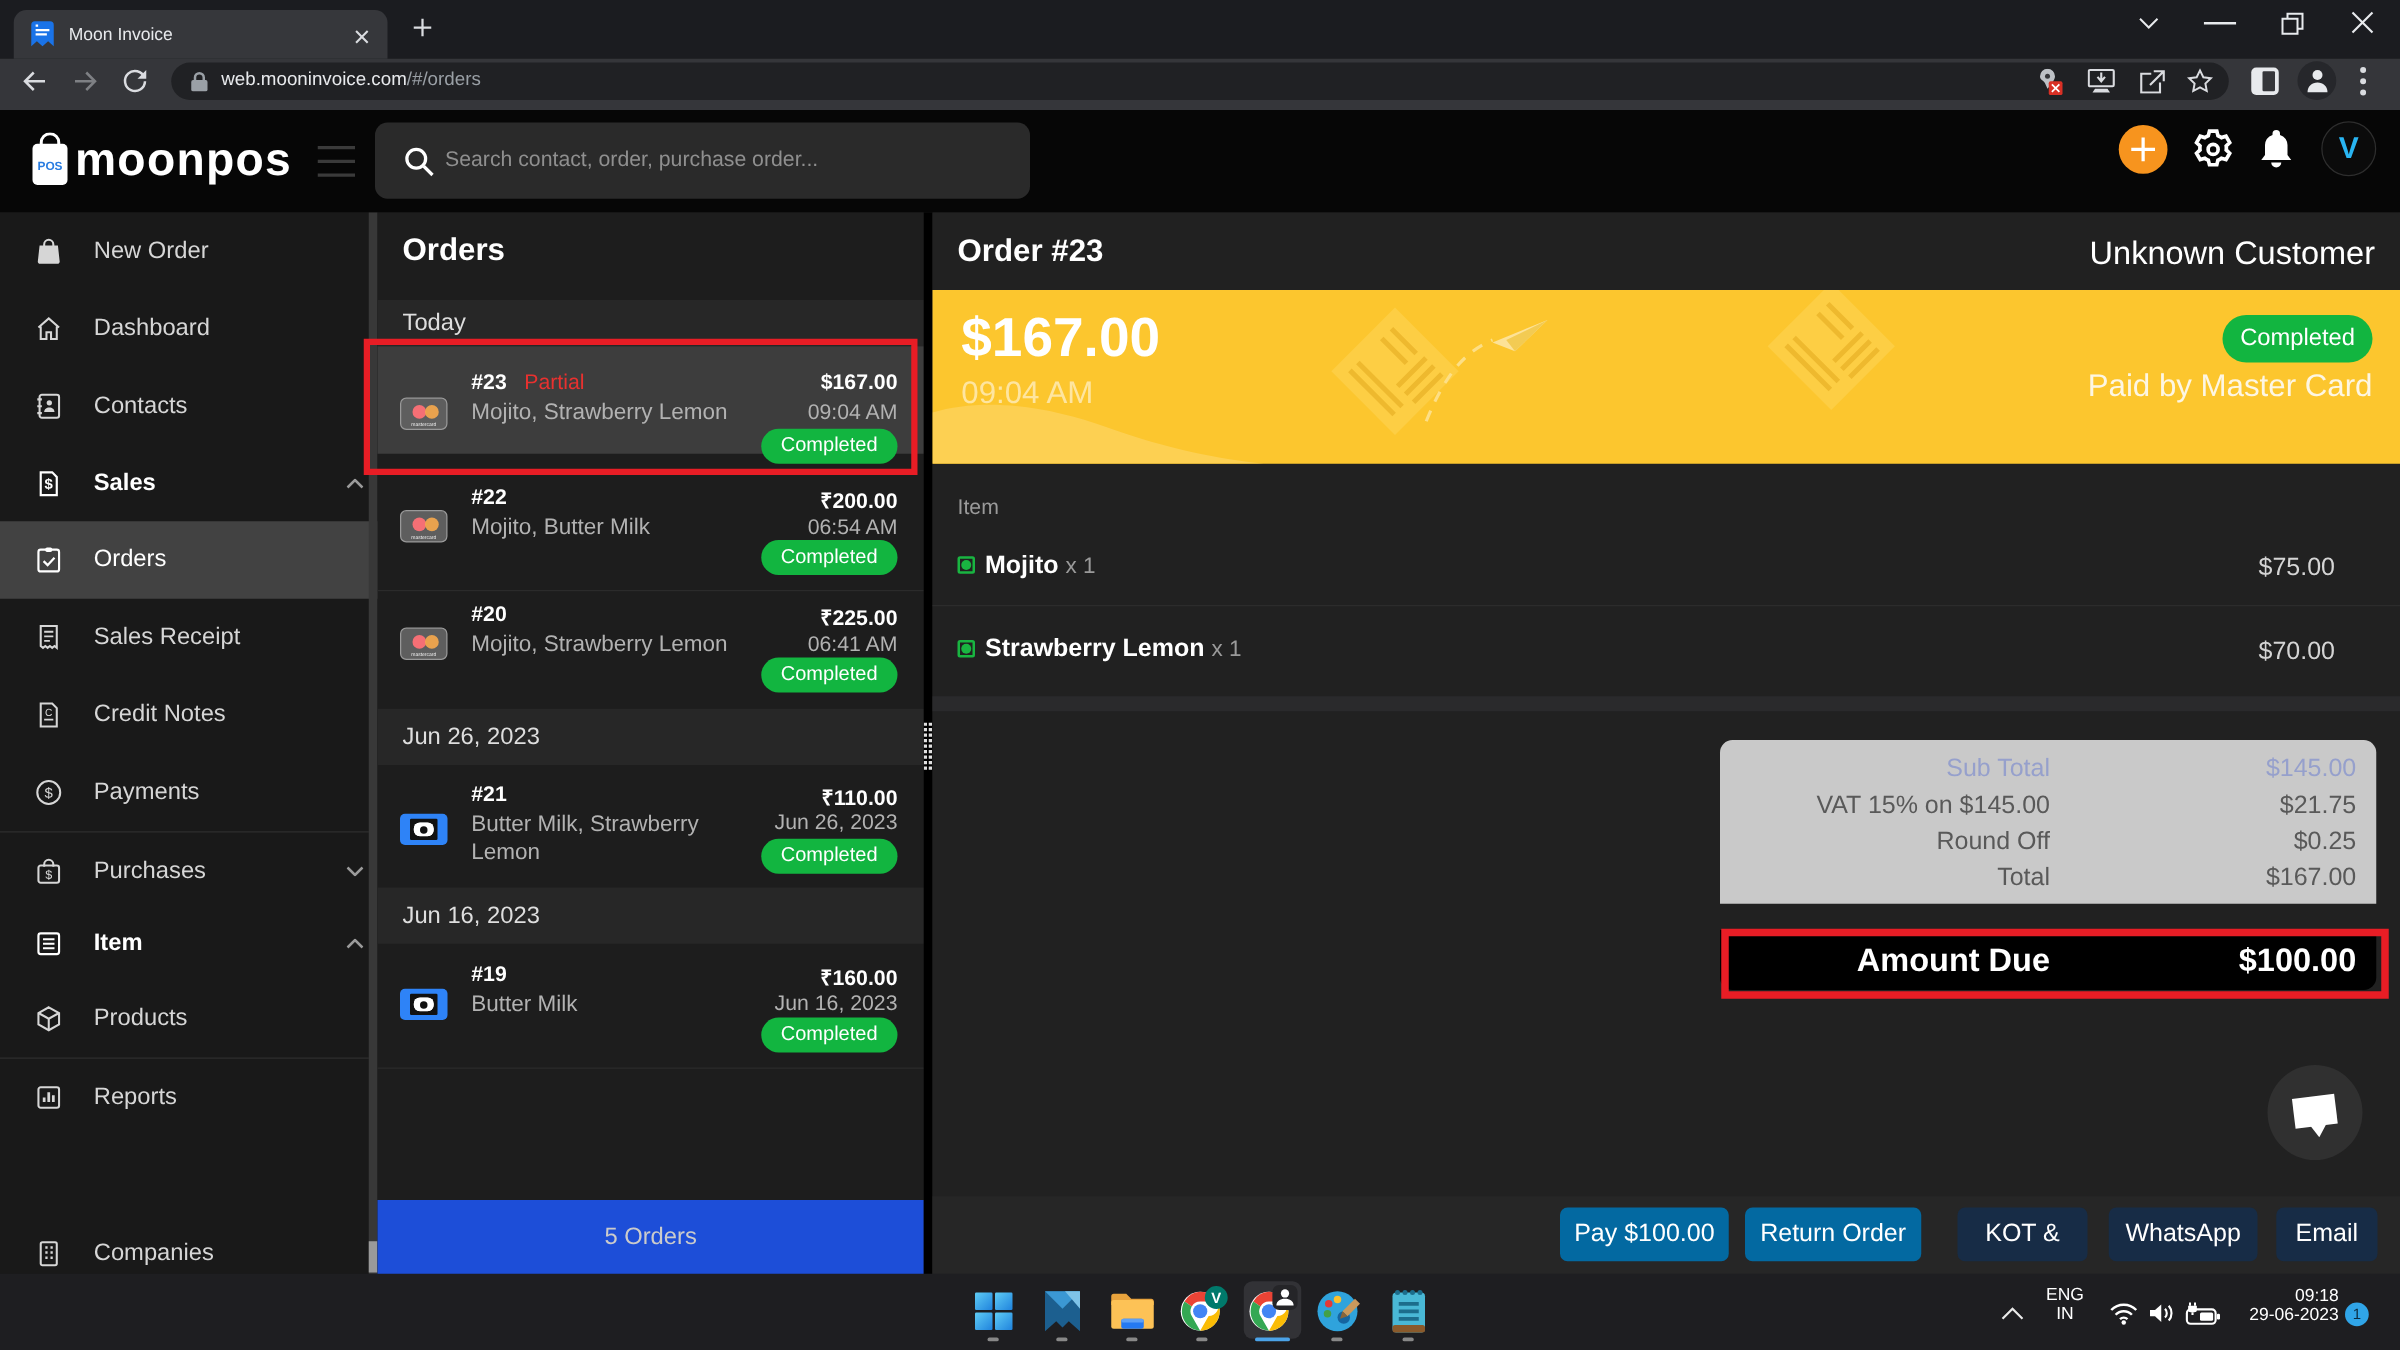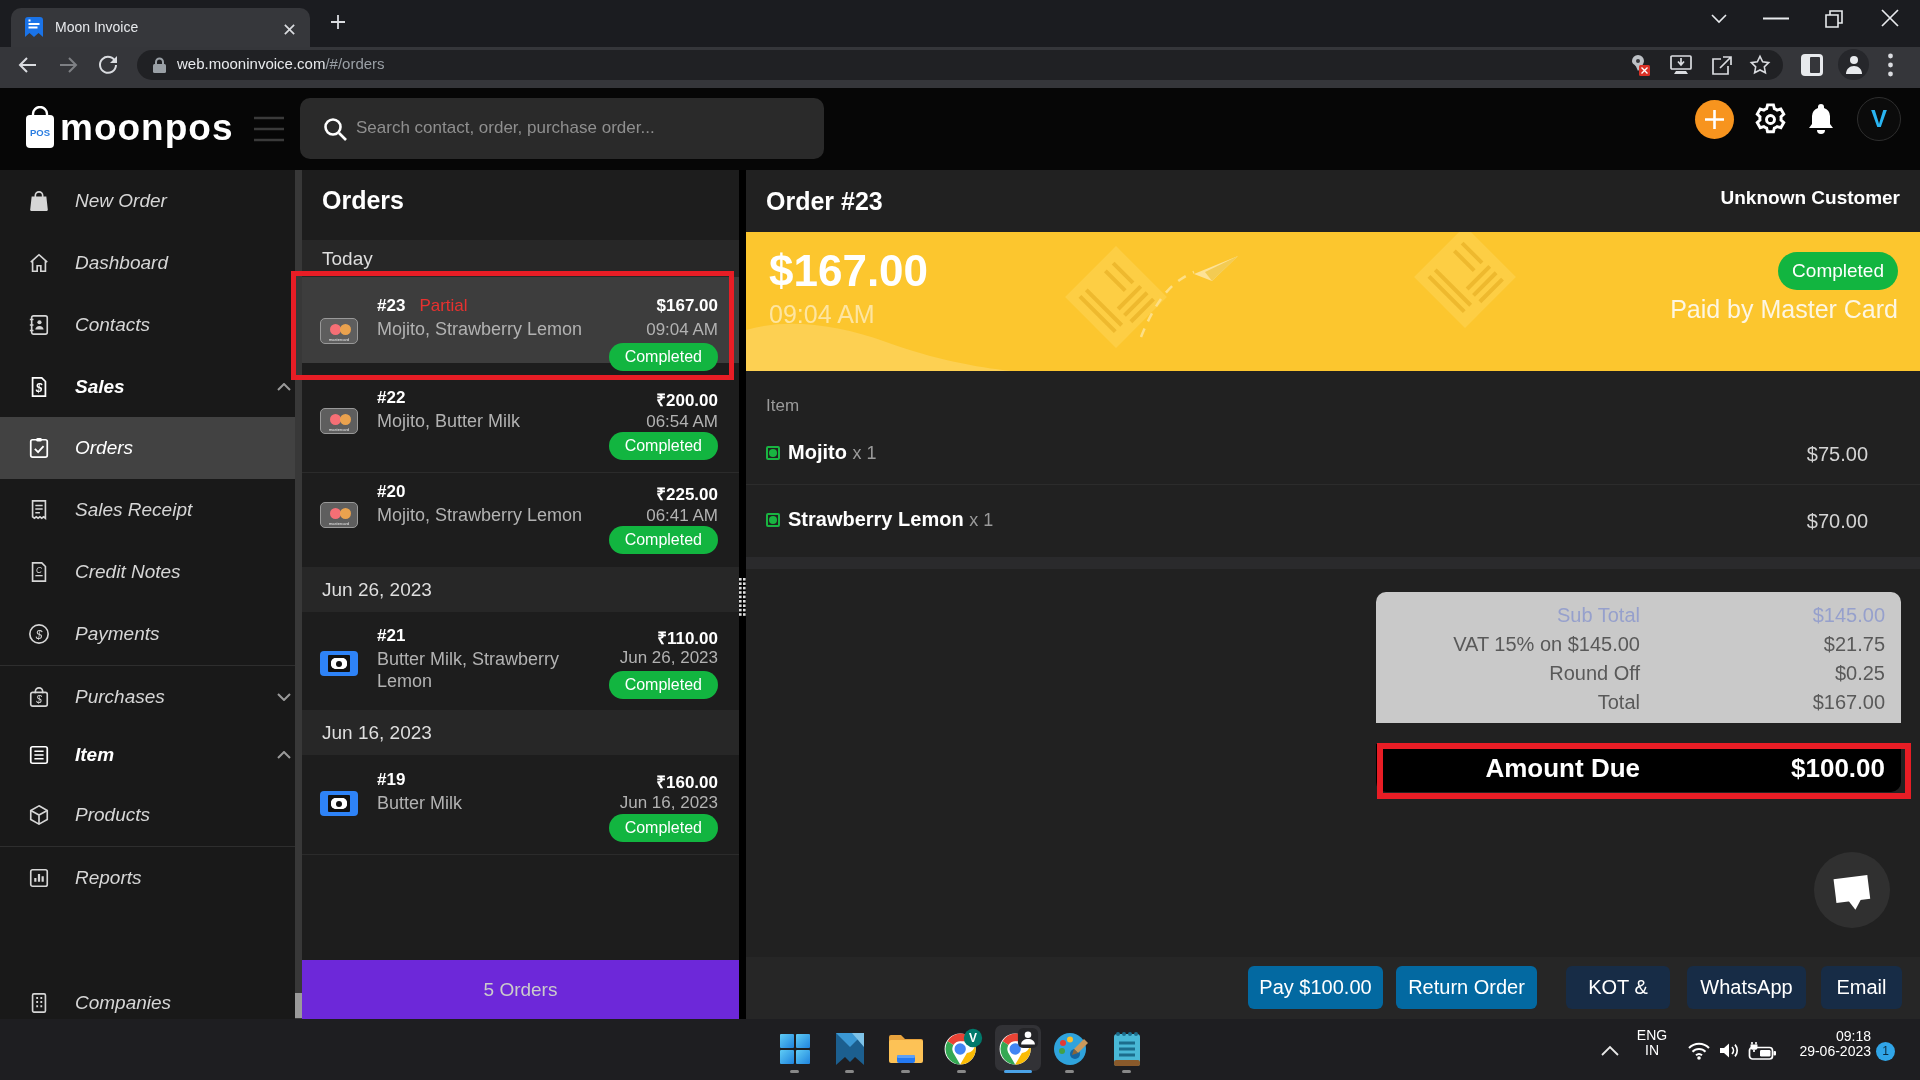--- a/index.html
+++ b/index.html
@@ -14,21 +14,21 @@
 .urlpill{position:absolute;left:137px;top:3px;width:1646px;height:30px;background:#202124;border-radius:15px;text-align:center;}
 .urltext{position:absolute;left:40px;top:5px;font-size:15px;color:#e8eaed;}
 .urltext span{color:#9aa0a6;}
 
 .appheader{position:absolute;left:0;top:88px;width:1920px;height:82px;background:#060606;}
 .logotext{position:absolute;left:60px;top:19px;font-size:37px;font-weight:bold;color:#fff;letter-spacing:1px;}
 .search{position:absolute;left:300px;top:10px;width:524px;height:61px;background:#2a2a2a;border-radius:10px;}
 .search .ph{position:absolute;left:56px;top:20px;font-size:17px;color:#8f8f8f;}
 
 .sidebar{position:absolute;left:0;top:170px;width:295px;height:850px;background:#191919;}
-.sitem{position:absolute;left:0;width:313px;height:62px;font-style:italic;}
+.sitem{position:absolute;left:0;width:313px;height:62px;}
 .sitem .lbl{position:absolute;left:75px;top:50%;transform:translateY(-50%);font-size:19px;color:#d6d6d6;}
 .sitem .ico{position:absolute;left:28px;top:50%;transform:translateY(-50%);width:22px;height:24px;}
 .sitem.hdr .lbl{color:#fff;font-weight:bold;}
 .sitem.sel{background:#424242;}
 .sitem.sel .lbl{color:#fff;}
 .chev{position:absolute;right:22px;top:50%;transform:translateY(-50%);width:14px;height:8px;}
 .sdiv{position:absolute;left:0;width:295px;height:1px;background:#2e2e2e;}
 .sscroll{position:absolute;left:295px;top:170px;width:7px;height:850px;background:#383838;}
 .sthumb{position:absolute;left:295px;top:993px;width:7px;height:25px;background:#9a9a9a;}
 
@@ -46,27 +46,27 @@
 .cash{position:absolute;left:18px;width:38px;height:25px;background:#2e83f7;border-radius:4px;}
 .cash i{position:absolute;left:8px;top:4px;width:22px;height:17px;background:#111;border-radius:1px;}
 .cash b{position:absolute;left:11px;top:7px;width:16px;height:11px;background:#fff;border-radius:5px;box-shadow:inset 0 0 0 3px #fff;}
 .cash u{position:absolute;left:16px;top:9.5px;width:6px;height:6px;border-radius:50%;background:#111;}
 .onum{position:absolute;left:75px;font-size:17px;font-weight:bold;color:#fff;}
 .onum span{color:#e8312f;font-weight:normal;margin-left:14px;}
 .oitems{position:absolute;left:75px;font-size:18px;color:#b2b2b2;}
 .oprice{position:absolute;right:21px;font-size:17px;font-weight:bold;color:#fff;text-align:right;}
 .otime{position:absolute;right:21px;font-size:17px;color:#b2b2b2;text-align:right;}
 .pill{position:absolute;right:21px;height:28px;background:#12b540;border-radius:14px;color:#fff;font-size:16px;line-height:28px;padding:0 16px;}
-.ofoot{position:absolute;left:0;top:790px;width:437px;height:60px;background:#6d28d9;color:#cbcbcb;font-size:19px;text-align:center;line-height:60px;}
+.ofoot{position:absolute;left:0;top:790px;width:437px;height:60px;background:#1d4ed8;color:#cbcbcb;font-size:19px;text-align:center;line-height:60px;}
 
 .split{position:absolute;left:739px;top:170px;width:7px;height:850px;background:#000;}
 
 .rp{position:absolute;left:746px;top:170px;width:1174px;height:850px;background:#212121;}
 .rp .hleft{position:absolute;left:20px;top:17px;font-size:25px;font-weight:bold;color:#fff;}
-.rp .hright{position:absolute;right:20px;top:17px;font-size:19px;font-weight:bold;color:#fff;}
+.rp .hright{position:absolute;right:20px;top:17px;font-size:26px;font-weight:normal;color:#fff;}
 .banner{position:absolute;left:0;top:62px;width:1174px;height:139px;background:#fcc62e;overflow:hidden;}
 .banner .amt{position:absolute;left:23px;top:14px;font-size:44px;font-weight:bold;color:#fff;}
 .banner .tm{position:absolute;left:23px;top:68px;font-size:25px;color:rgba(255,255,255,.55);}
 .banner .pill2{position:absolute;right:22px;top:20px;height:38px;background:#12b540;border-radius:19px;color:#fff;font-size:19px;line-height:38px;padding:0 14px;}
 .banner .paidby{position:absolute;right:22px;top:63px;font-size:25px;color:#fdf6e3;}
 .itemhdr{position:absolute;left:20px;top:226px;font-size:17px;color:#9a9a9a;}
 .irow .nm{font-size:20px;font-weight:bold;color:#fff;}
 .irow .nm span{font-weight:normal;color:#9a9a9a;font-size:18px;}
 .irow .pr{position:absolute;right:32px;font-size:20px;color:#d4d4d4;}
 .bullet{display:inline-block;width:14px;height:14px;border:2px solid #19b541;border-radius:2px;position:relative;vertical-align:-1px;margin-right:8px;}

